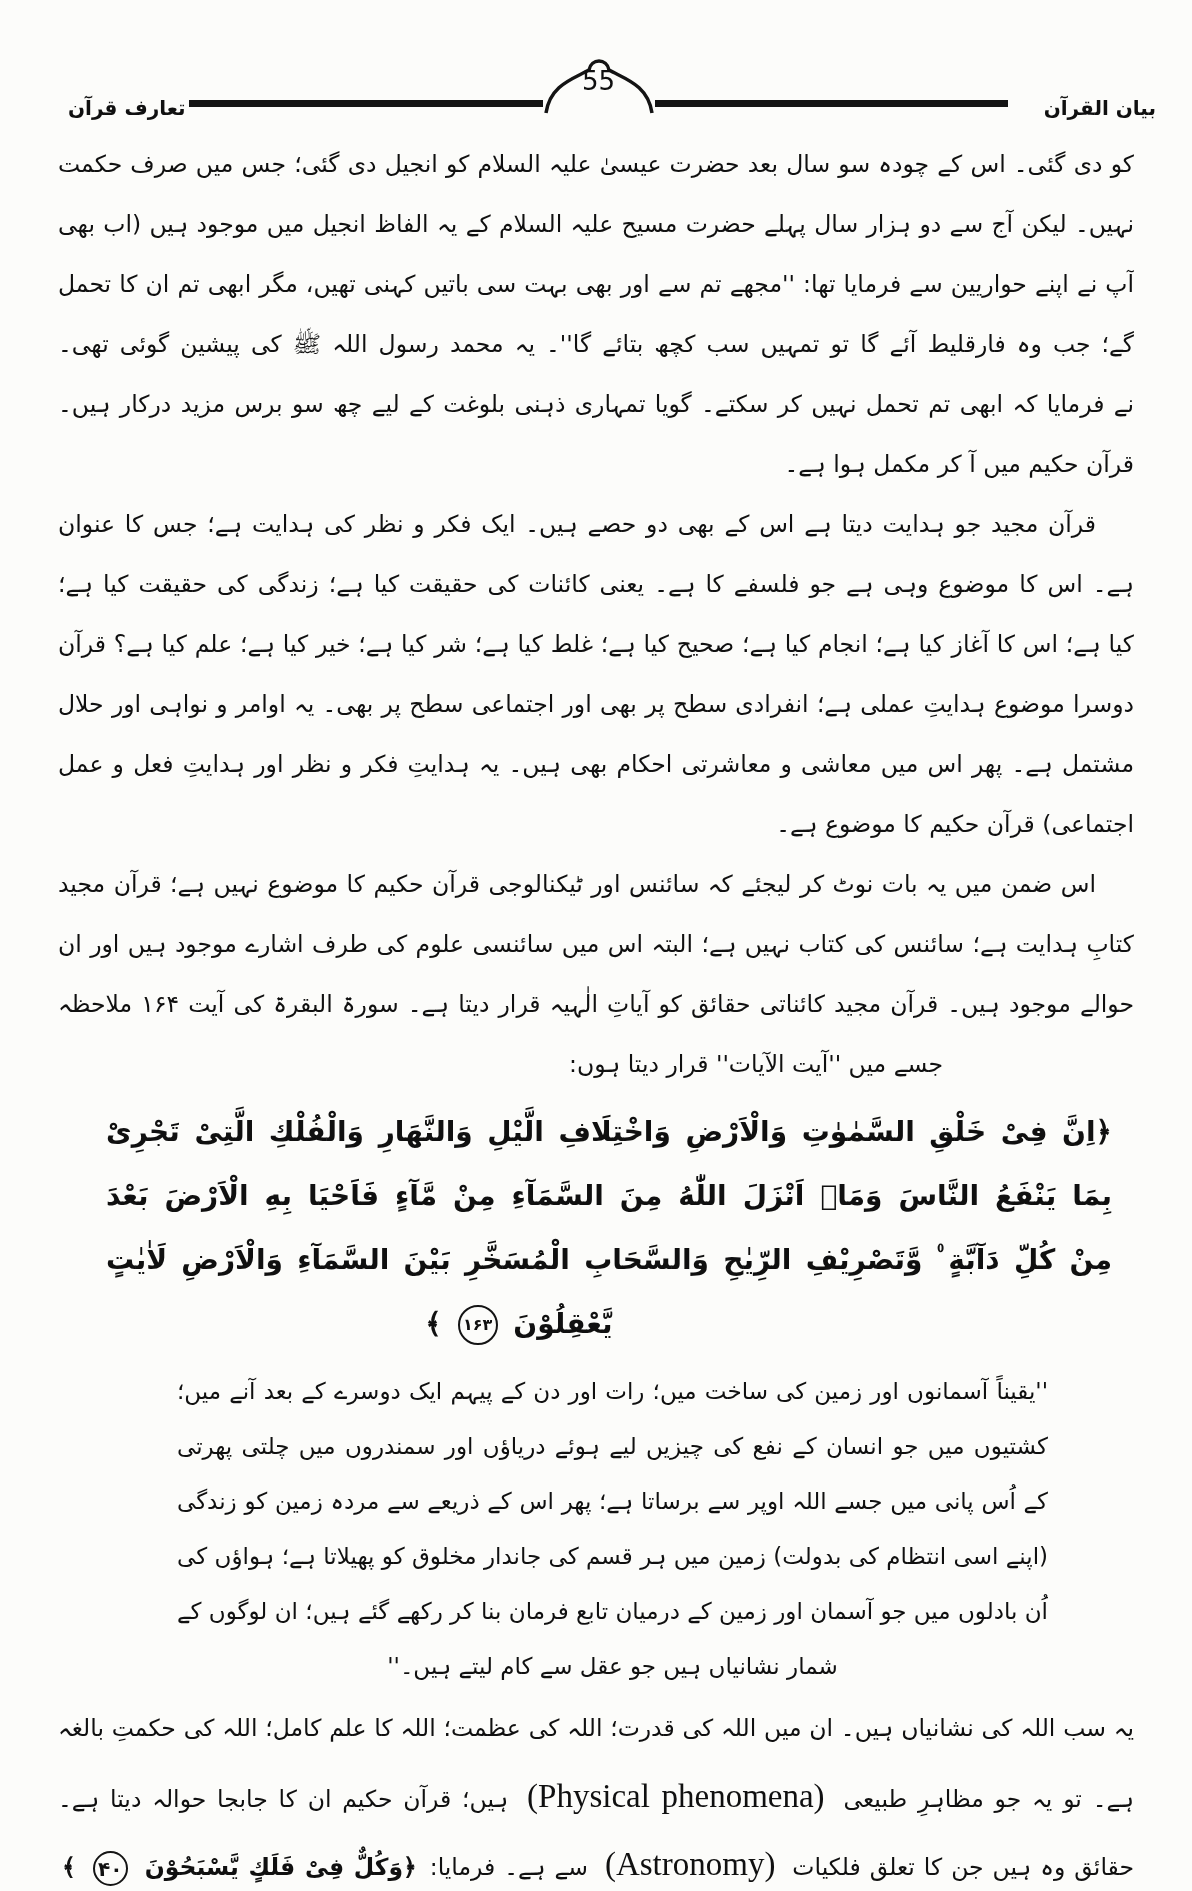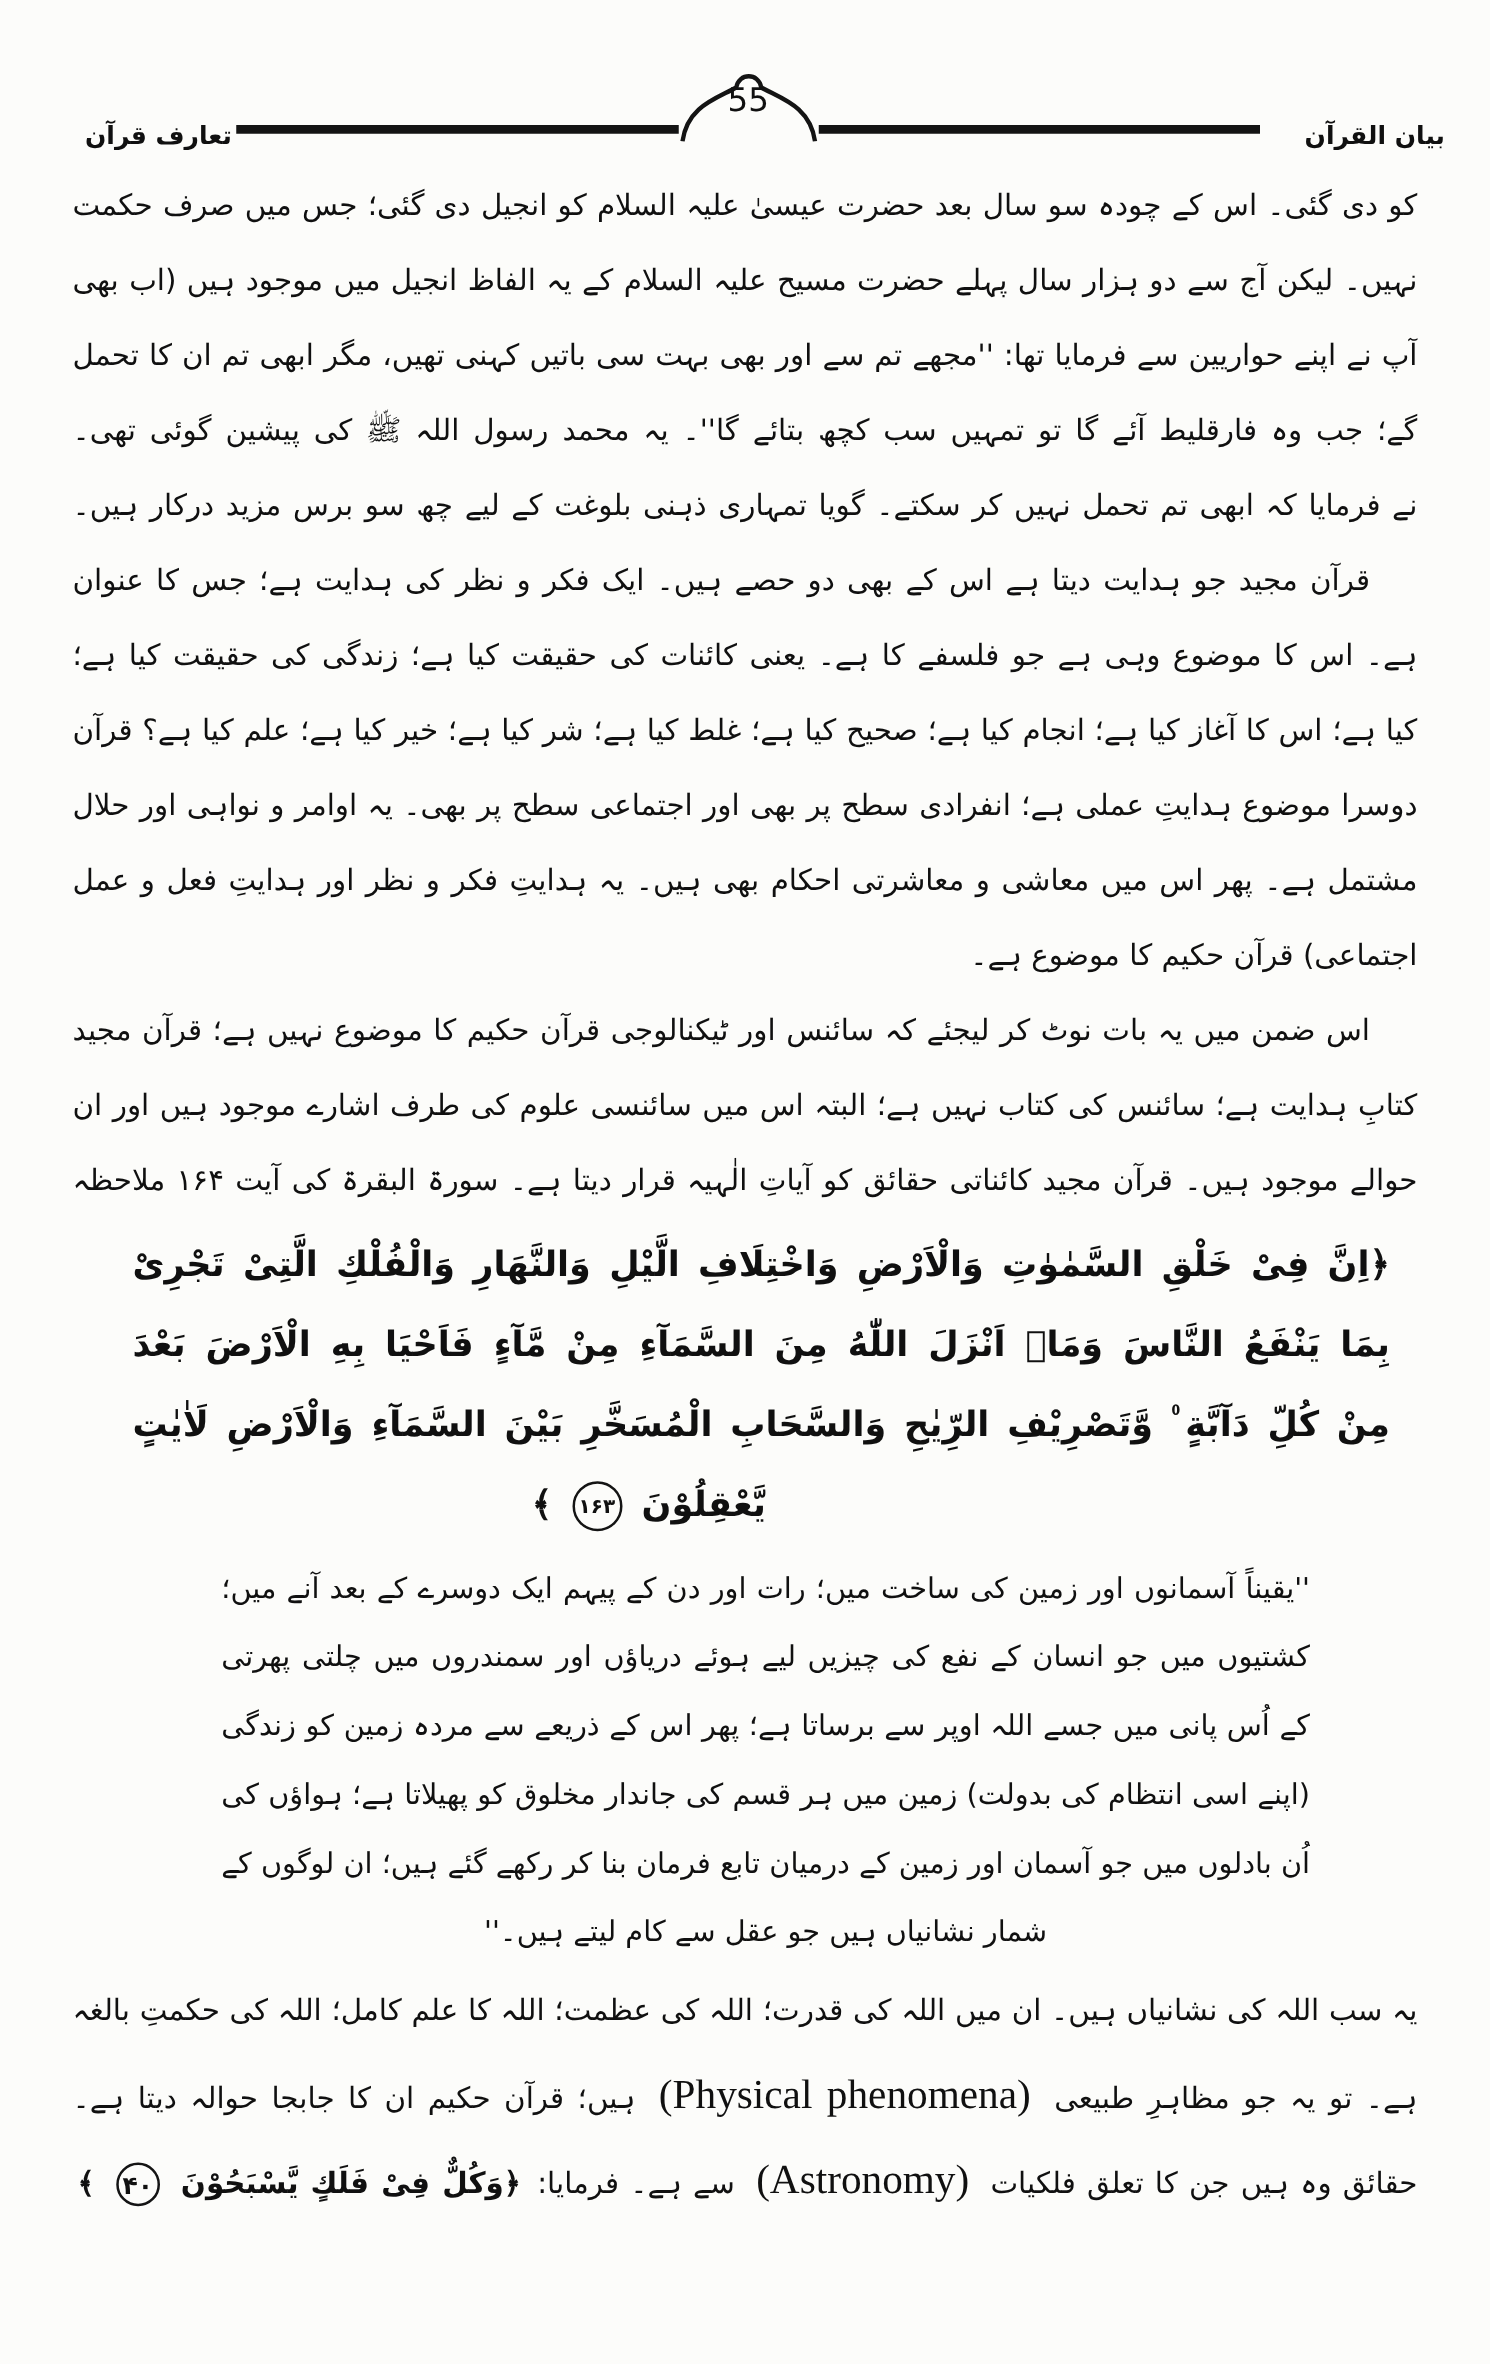--- a/index.html
+++ b/index.html
@@ -145,31 +145,33 @@
     <div class="h-title">تعارف قرآن</div>
   </div>
 
   <div class="content">
 
     <div class="bline justified">کو دی گئی۔ اس کے چودہ سو سال بعد حضرت عیسیٰ علیہ السلام کو انجیل دی گئی؛ جس میں صرف حکمت ہے؛ احکام ہیں ہی</div>
     <div class="bline justified">نہیں۔ لیکن آج سے دو ہزار سال پہلے حضرت مسیح علیہ السلام کے یہ الفاظ انجیل میں موجود ہیں (اب بھی موجود ہیں) کہ</div>
     <div class="bline justified">آپ نے اپنے حواریین سے فرمایا تھا: ''مجھے تم سے اور بھی بہت سی باتیں کہنی تھیں، مگر ابھی تم ان کا تحمل نہیں کر سکو</div>
     <div class="bline justified">گے؛ جب وہ فارقلیط آئے گا تو تمہیں سب کچھ بتائے گا''۔ یہ محمد رسول اللہ ﷺ کی پیشین گوئی تھی۔ حضرت مسیح</div>
     <div class="bline justified">نے فرمایا کہ ابھی تم تحمل نہیں کر سکتے۔ گویا تمہاری ذہنی بلوغت کے لیے چھ سو برس مزید درکار ہیں۔ چنانچہ الہدیٰ</div>
+    <div class="bline end-right">قرآن حکیم میں آ کر مکمل ہوا ہے۔</div>
 
     <div class="bline justified indent">قرآن مجید جو ہدایت دیتا ہے اس کے بھی دو حصے ہیں۔ ایک فکر و نظر کی ہدایت ہے؛ جس کا عنوان ''ایمان''</div>
     <div class="bline justified">ہے۔ اس کا موضوع وہی ہے جو فلسفے کا ہے۔ یعنی کائنات کی حقیقت کیا ہے؛ زندگی کی حقیقت کیا ہے؛ زندگی کا مآل</div>
     <div class="bline justified">کیا ہے؛ اس کا آغاز کیا ہے؛ انجام کیا ہے؛ صحیح کیا ہے؛ غلط کیا ہے؛ شر کیا ہے؛ خیر کیا ہے؛ علم کیا ہے؟ قرآن مجید کا</div>
     <div class="bline justified">دوسرا موضوع ہدایتِ عملی ہے؛ انفرادی سطح پر بھی اور اجتماعی سطح پر بھی۔ یہ اوامر و نواہی اور حلال و حرام کے احکام پر</div>
     <div class="bline justified">مشتمل ہے۔ پھر اس میں معاشی و معاشرتی احکام بھی ہیں۔ یہ ہدایتِ فکر و نظر اور ہدایتِ فعل و عمل (انفرادی و</div>
     <div class="bline end-right">اجتماعی) قرآن حکیم کا موضوع ہے۔</div>
 
     <div class="bline justified indent">اس ضمن میں یہ بات نوٹ کر لیجئے کہ سائنس اور ٹیکنالوجی قرآن حکیم کا موضوع نہیں ہے؛ قرآن مجید</div>
     <div class="bline justified">کتابِ ہدایت ہے؛ سائنس کی کتاب نہیں ہے؛ البتہ اس میں سائنسی علوم کی طرف اشارے موجود ہیں اور ان کے</div>
     <div class="bline justified">حوالے موجود ہیں۔ قرآن مجید کائناتی حقائق کو آیاتِ الٰہیہ قرار دیتا ہے۔ سورۃ البقرۃ کی آیت ۱۶۴ ملاحظہ کیجئے؛</div>
+    <div class="bline end-center-right">جسے میں ''آیت الآیات'' قرار دیتا ہوں:</div>
 
     <div class="vblock">
       <div class="vline">﴿اِنَّ فِیْ خَلْقِ السَّمٰوٰتِ وَالْاَرْضِ وَاخْتِلَافِ الَّیْلِ وَالنَّهَارِ وَالْفُلْكِ الَّتِیْ تَجْرِیْ فِی الْبَحْرِ</div>
       <div class="vline">بِمَا یَنْفَعُ النَّاسَ وَمَاۤ اَنْزَلَ اللّٰهُ مِنَ السَّمَآءِ مِنْ مَّآءٍ فَاَحْیَا بِهِ الْاَرْضَ بَعْدَ مَوْتِهَا وَبَثَّ فِیْهَا</div>
       <div class="vline">مِنْ كُلِّ دَآبَّةٍ ۠ وَّتَصْرِیْفِ الرِّیٰحِ وَالسَّحَابِ الْمُسَخَّرِ بَیْنَ السَّمَآءِ وَالْاَرْضِ لَاٰیٰتٍ لِّقَوْمٍ</div>
       <div class="vline last">
         <span>یَّعْقِلُوْنَ</span>
         <span class="ayah-badge">۱۶۳</span>
         <span>﴾</span>
       </div>

